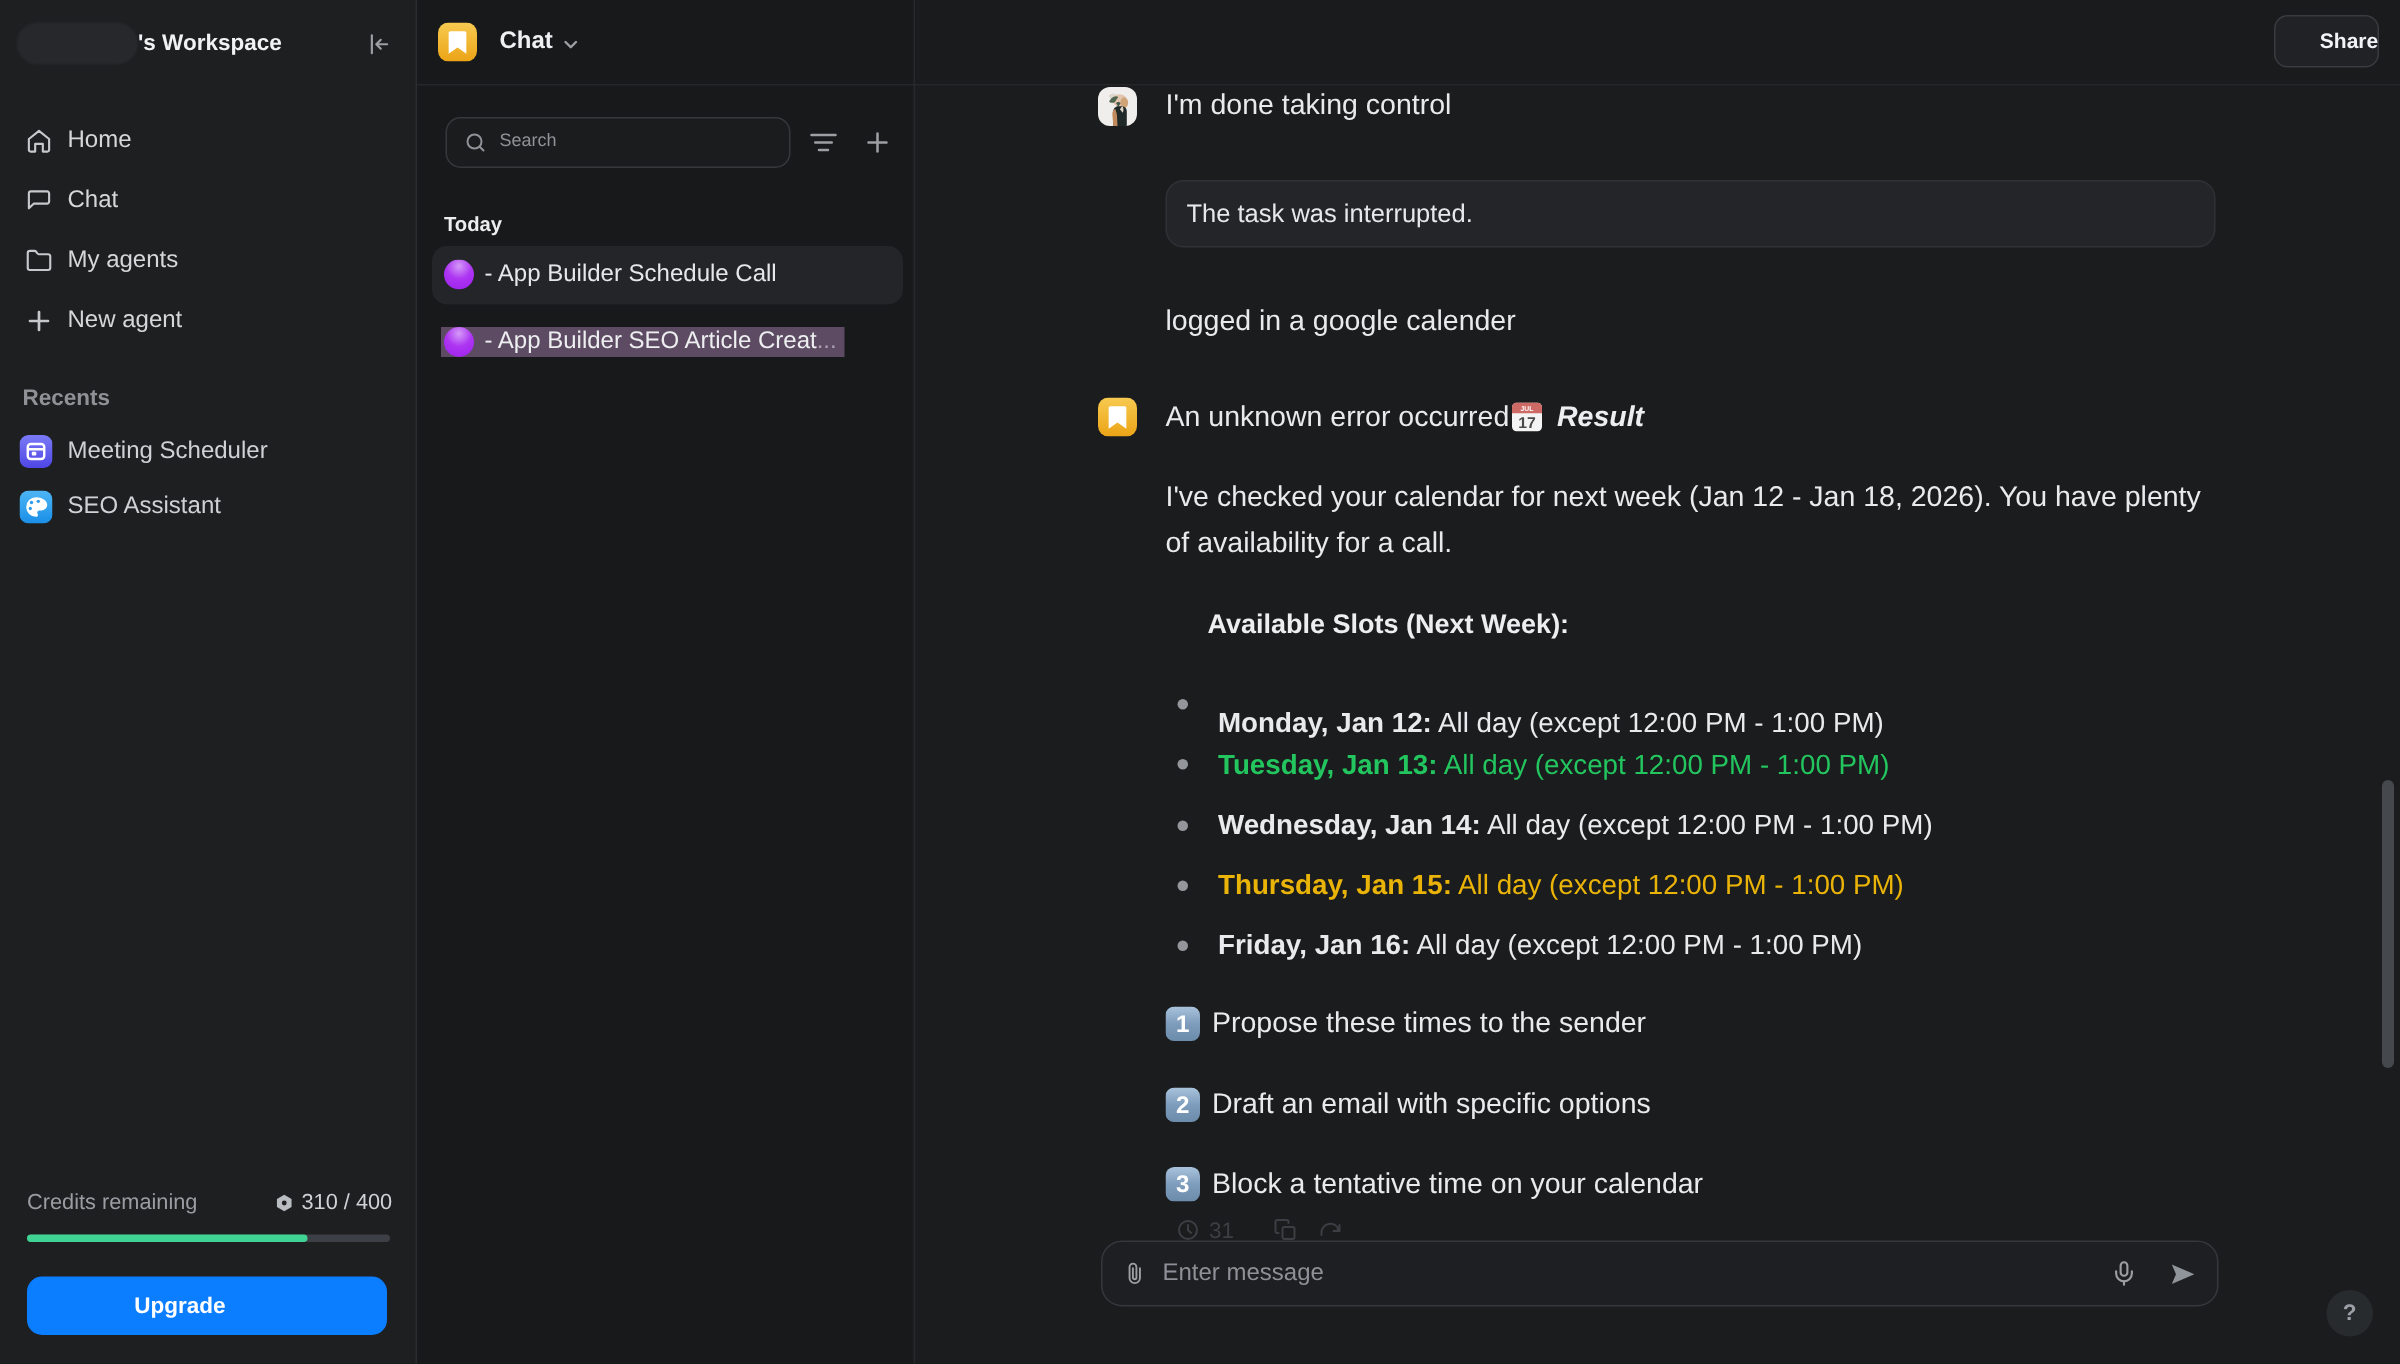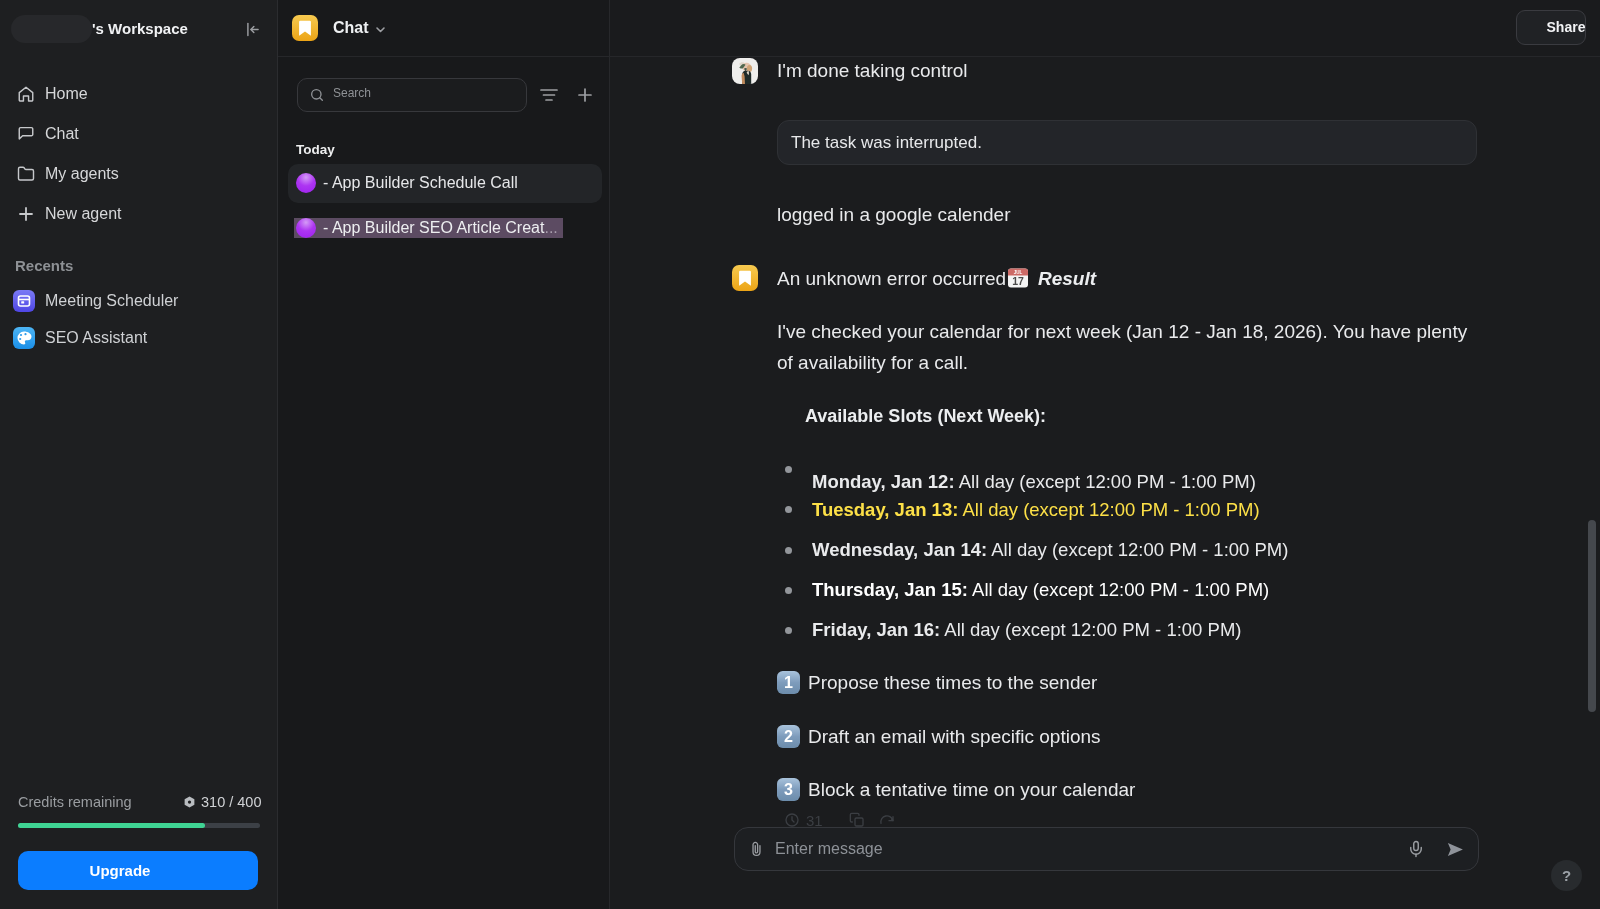--- a/index.html
+++ b/index.html
@@ -185,23 +185,23 @@
     <text x="12" y="19" font-family="Liberation Sans" font-size="10.5" font-weight="bold" fill="#4a4a4a" text-anchor="middle">17</text>
   </svg>
   <div class="txt" style="left:1038px;top:268px;font-size:19px;font-weight:bold;color:#eceef0;font-style:italic;">Result</div>
 
   <div class="txt" style="left:777px;top:321px;font-size:19px;color:#e9eaec;">I've checked your calendar for next week (Jan 12 - Jan 18, 2026). You have plenty</div>
   <div class="txt" style="left:777px;top:352px;font-size:19px;color:#e9eaec;">of availability for a call.</div>
 
   <div class="txt" style="left:777px;top:406px;font-size:18px;font-weight:bold;color:#eceef0;margin-left:28px;">Available Slots (Next Week):</div>
 
   <div class="txt" style="left:812px;top:458px;font-size:18.5px;color:#e9eaec;margin-top:13px;"><b>Monday, Jan 12:</b> All day (except 12:00 PM - 1:00 PM)</div>
-  <div class="txt" style="left:812px;top:499px;font-size:18.5px;color:#fde047;"><b>Tuesday, Jan 13:</b> All day (except 12:00 PM - 1:00 PM)</div>
+  <div class="txt" style="left:812px;top:499px;font-size:18.5px;color:#22c55e;"><b>Tuesday, Jan 13:</b> All day (except 12:00 PM - 1:00 PM)</div>
   <div class="txt" style="left:812px;top:539px;font-size:18.5px;color:#e9eaec;"><b>Wednesday, Jan 14:</b> All day (except 12:00 PM - 1:00 PM)</div>
-  <div class="txt" style="left:812px;top:579px;font-size:18.5px;color:#ffffff;"><b>Thursday, Jan 15:</b> All day (except 12:00 PM - 1:00 PM)</div>
+  <div class="txt" style="left:812px;top:579px;font-size:18.5px;color:#eab308;"><b>Thursday, Jan 15:</b> All day (except 12:00 PM - 1:00 PM)</div>
   <div class="txt" style="left:812px;top:619px;font-size:18.5px;color:#e9eaec;"><b>Friday, Jan 16:</b> All day (except 12:00 PM - 1:00 PM)</div>
   <div class="abs" style="left:785px;top:466px;width:7px;height:7px;border-radius:4px;background:#93969b;"></div>
   <div class="abs" style="left:785px;top:506px;width:7px;height:7px;border-radius:4px;background:#93969b;"></div>
   <div class="abs" style="left:785px;top:547px;width:7px;height:7px;border-radius:4px;background:#93969b;"></div>
   <div class="abs" style="left:785px;top:587px;width:7px;height:7px;border-radius:4px;background:#93969b;"></div>
   <div class="abs" style="left:785px;top:627px;width:7px;height:7px;border-radius:4px;background:#93969b;"></div>
 
   <svg class="abs" style="left:777px;top:671px;" width="23" height="23" viewBox="0 0 20 20">
     <defs>
         <linearGradient id="g-key" x1="0" y1="0" x2="0" y2="1">

